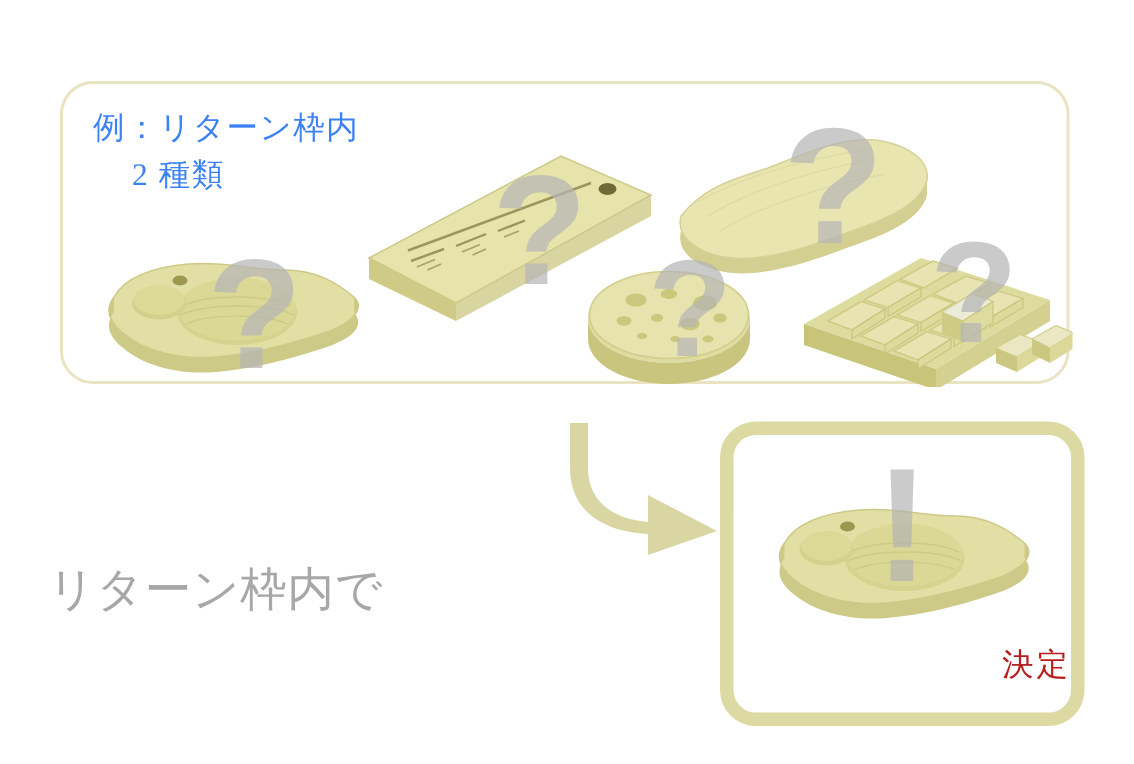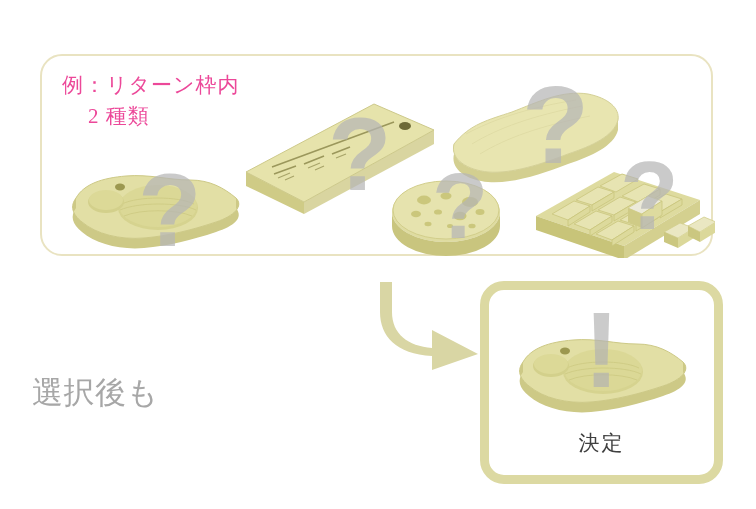--- a/index.html
+++ b/index.html
@@ -26,21 +26,21 @@
     height: 202px;
     box-sizing: border-box;
     border: 2px solid #e9e3c1;
     border-radius: 22px;
     background: #ffffff;
   }
   .example-heading {
     position: absolute;
     left: 20px;
     top: 14px;
-    color: #ec4899;
+    color: #3b82f6;
     font-size: 21px;
     line-height: 31px;
     letter-spacing: 1px;
     white-space: pre;
   }
   .example-heading .line2 {
     display: block;
     padding-left: 26px;
   }
 
@@ -114,22 +114,22 @@
     top: 8px;
     transform: translateX(-50%);
     width: 190px;
     height: 126px;
   }
   .decision-label {
     position: absolute;
     left: 0;
     right: 0;
     top: 139px;
-    text-align: center;
-    color: #404040;
+    text-align: right;
+    color: #b91c1c;
     font-size: 21px;
     letter-spacing: 2px;
   }
   .excl {
     position: absolute;
     color: #b3b3b3;
     opacity: 0.68;
     font-family: "Liberation Sans", sans-serif;
     font-weight: 700;
     line-height: 1;
@@ -286,20 +286,21 @@
     <span class="qmark" style="left:286px; top:46px; font-size:104px;">?</span>
     <span class="qmark" style="left:480px; top:14px; font-size:110px;">?</span>
     <span class="qmark" style="left:390px; top:104px; font-size:92px;">?</span>
     <span class="qmark" style="left:578px; top:92px; font-size:96px;">?</span>
   </div>
 
   <div class="example-heading"><span>例：リターン枠内</span><span class="line2">2 種類</span></div>
 </div>
 
 <div class="message">
+  <span>リターン枠内で</span>
   <span>選択後も</span>
   
   
 </div>
 
 <div class="arrow">
   <svg width="110" height="92" viewBox="0 0 110 92" aria-hidden="true">
     <path d="M14,4 L14,34 C14,56 30,68 54,70 L54,52 L100,76 L54,92 L54,78
              C18,76 2,58 2,34 L2,4 Z" fill="#d9d6a4"></path>
   </svg>

